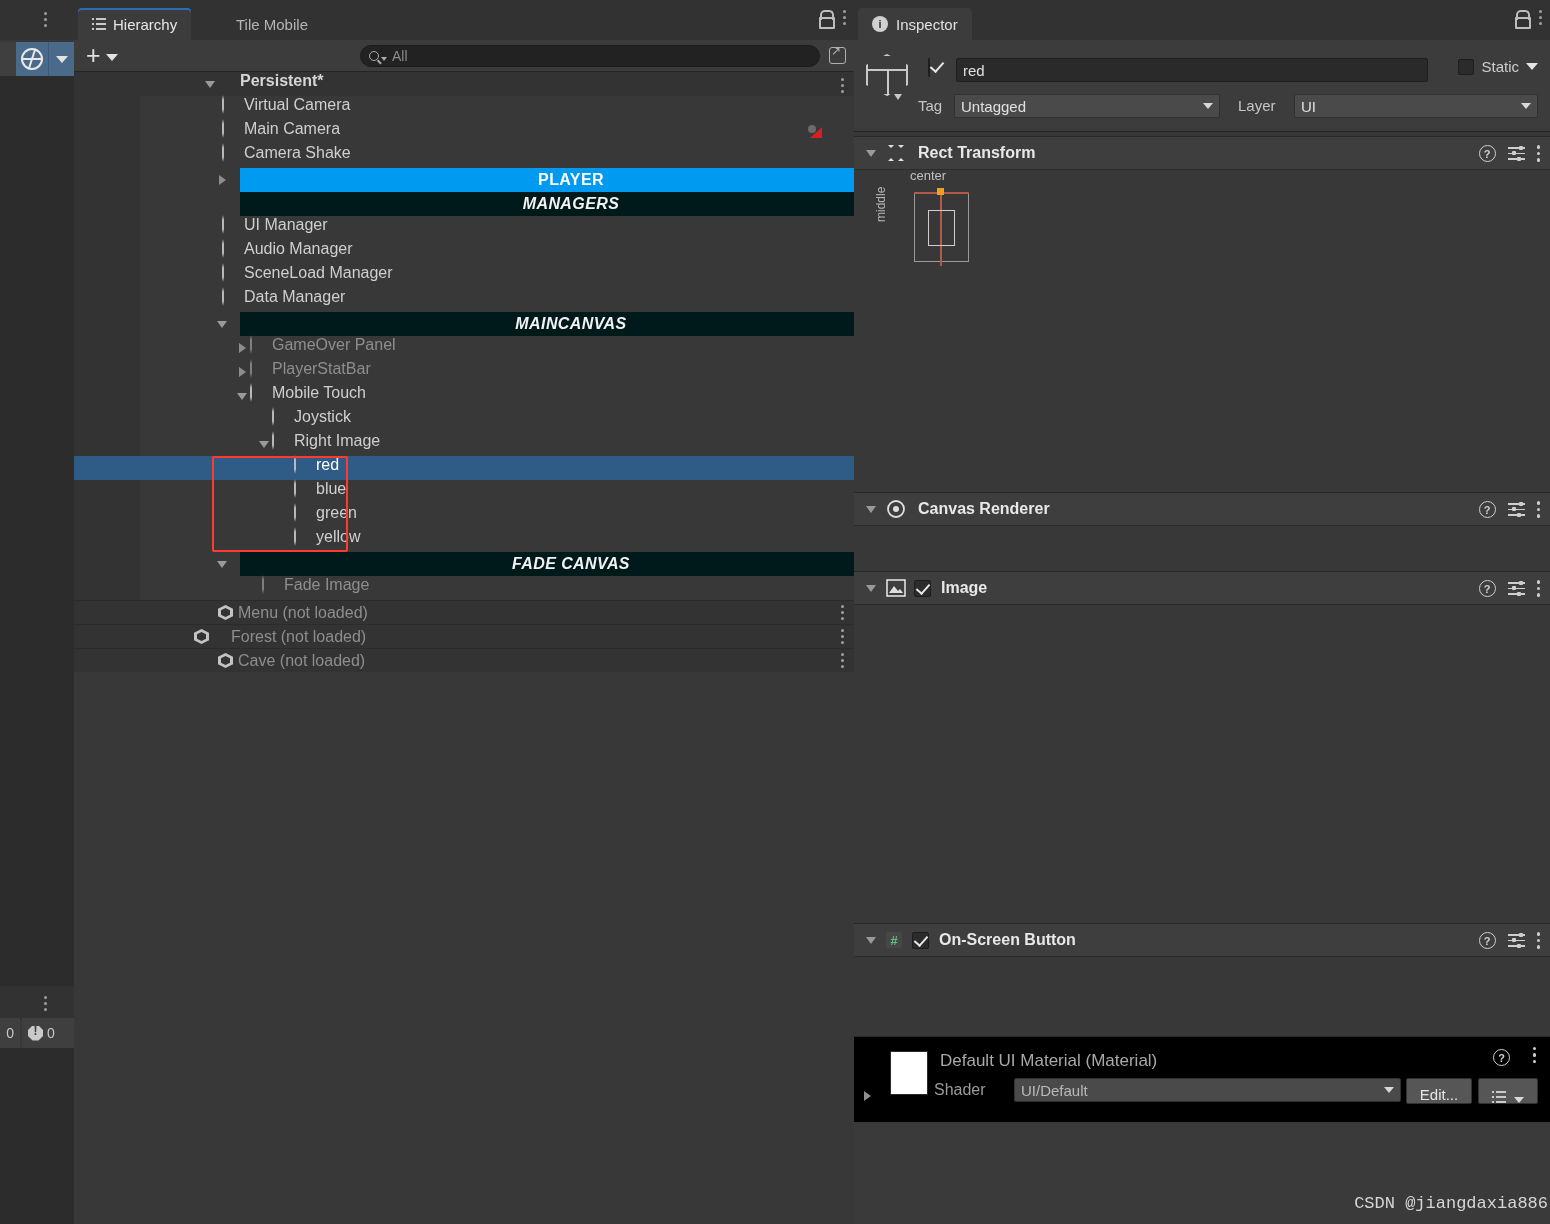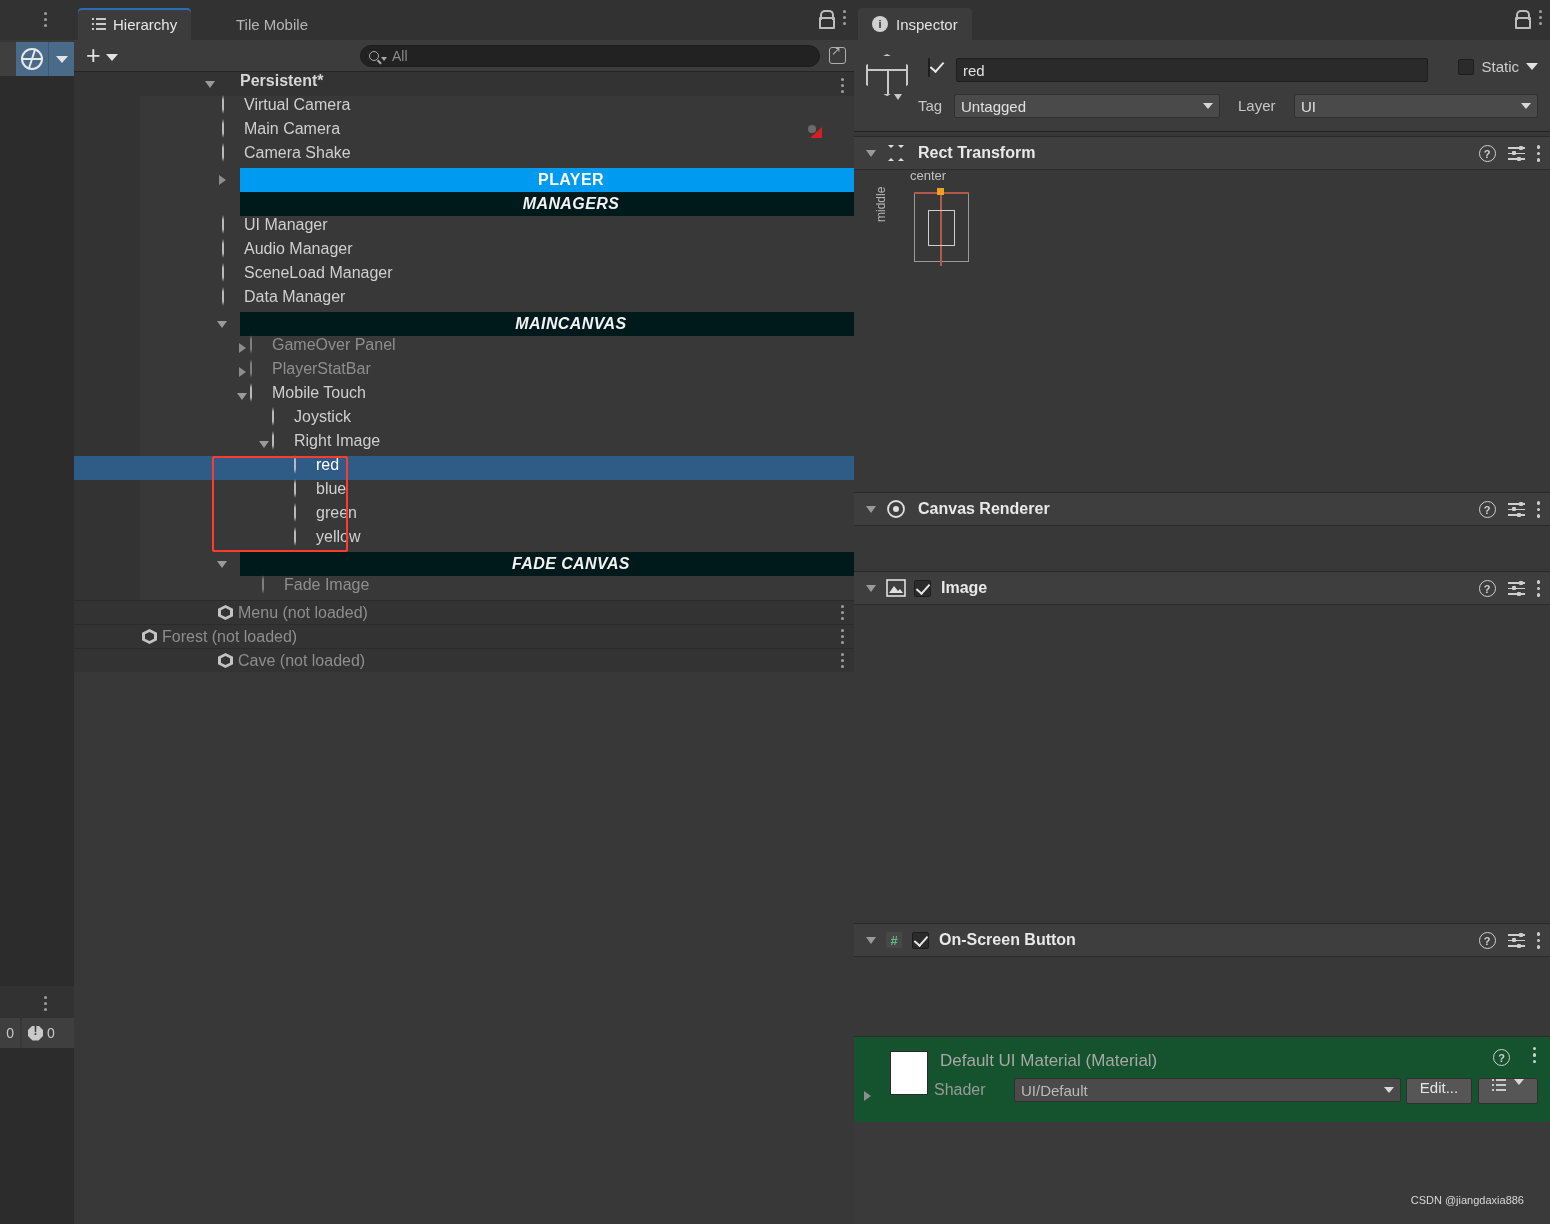--- a/index.html
+++ b/index.html
@@ -163,27 +163,27 @@
   .rt-box { position:absolute; left:38px; top:12px; width:55px; height:70px; border:1.5px solid #9a9a9a; }
   .rt-inner { position:absolute; left:52px; top:30px; width:27px; height:36px; border:1.5px solid #cfcfcf; }
   .rt-vline { position:absolute; left:64px; top:8px; width:1.5px; height:78px; background:#b05a4a; }
   .rt-hline { position:absolute; left:38px; top:12px; width:55px; height:1.5px; background:#b05a4a; }
   .rt-pivot { position:absolute; left:61px; top:8px; width:7px; height:7px; background:#f0a020; }
   .rt-leftlbl { position:absolute; left:-2px; top:42px; font-size:12px; color:#b8b8b8; transform:rotate(-90deg); transform-origin:left top; }
 
   .redbox { position:absolute; border:2.5px solid #ff3b30; border-radius:2px; pointer-events:none; }
 
   .btnflat { background:#565656; border:1px solid #303030; border-radius:2px; color:#e6e6e6; font-size:15px;
-     display:flex; align-items:flex-start; justify-content:center; }
+     display:flex; align-items:flex-end; justify-content:center; }
   .script-chip { width:16px;height:16px; background:#474747; border-radius:2px; color:#5fbf7f; font-size:13px; font-weight:bold;
      display:flex; align-items:center; justify-content:center; flex:none; }
 
-  .matblock { position:absolute; left:0; width:696px; background:#14532d; border-top:1px solid #2b2b2b; }
+  .matblock { position:absolute; left:0; width:696px; background:#000000; border-top:1px solid #2b2b2b; }
   .mat-swatch { position:absolute; left:36px; top:14px; width:38px; height:44px; background:#ffffff; border:1px solid #2a2a2a; }
-  .watermark { position:absolute; right:26px; font-size:11px; color:#d7d7d7; }
+  .watermark { position:absolute; right:2px; font-size:17px; color:#d7d7d7;font-family:Liberation Mono, monospace; }
   .tiny-btns { position:absolute; top:0; height:10px; display:flex; gap:8px; }
   .tiny-btn { background:#4a4a4a; height:10px; border-radius:2px; }
 </style>
 </head>
 <body>
 
 <div class="root">
 
   <div class="tiny-btns" style="left:1190px;">
     <div class="tiny-btn" style="width:48px"></div>
@@ -485,21 +485,21 @@
           <span class="unity-ico"></span>
           <span class="lbl dim">Menu (not loaded)</span>
         </span>
         <span class="kb dots3">
             <i></i>
             <i></i>
             <i></i>
           </span>
       </div>
       <div class="scenerow">
-        <span style="margin-left:68px;display:flex;align-items:center;gap:5px;">
+        <span style="margin-left:120px;display:flex;align-items:center;gap:22px;">
           <span class="unity-ico"></span>
           <span class="lbl dim">Forest (not loaded)</span>
         </span>
         <span class="kb dots3">
             <i></i>
             <i></i>
             <i></i>
           </span>
       </div>
       <div class="scenerow">

